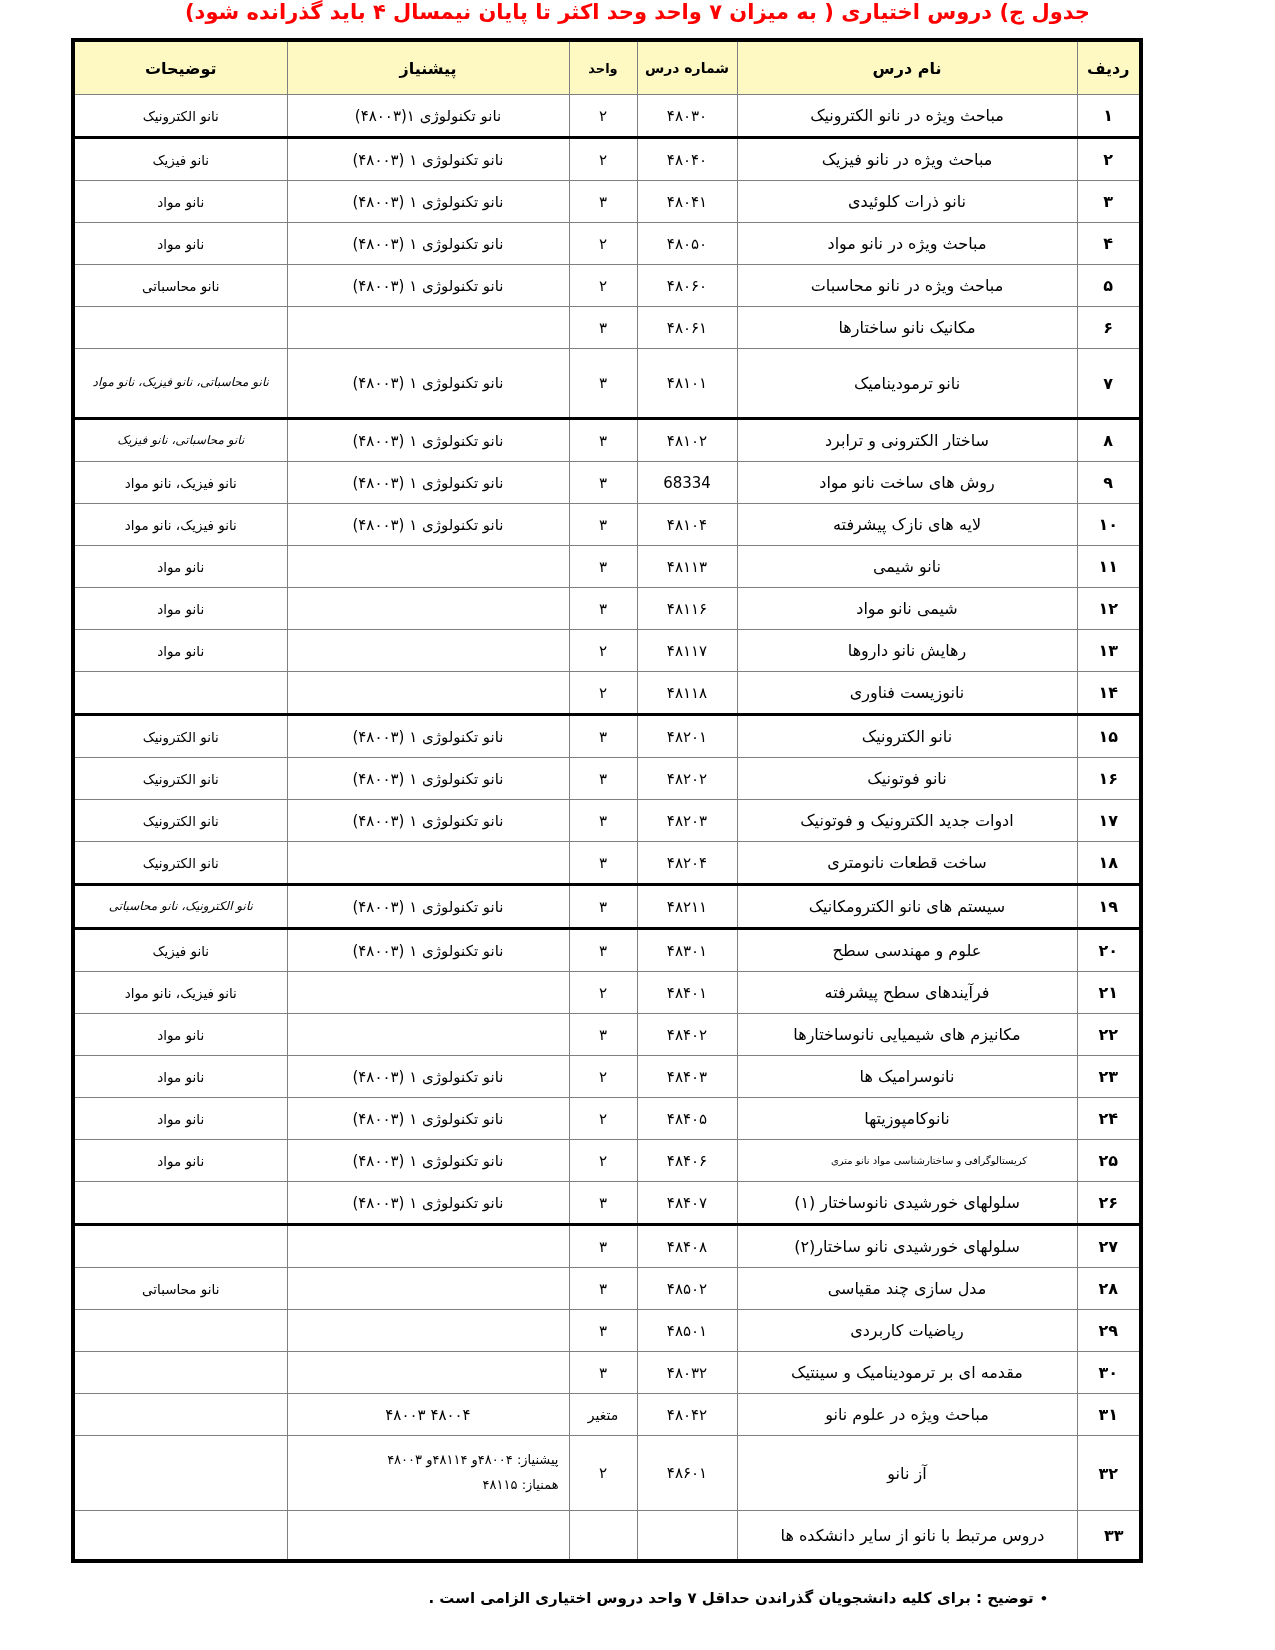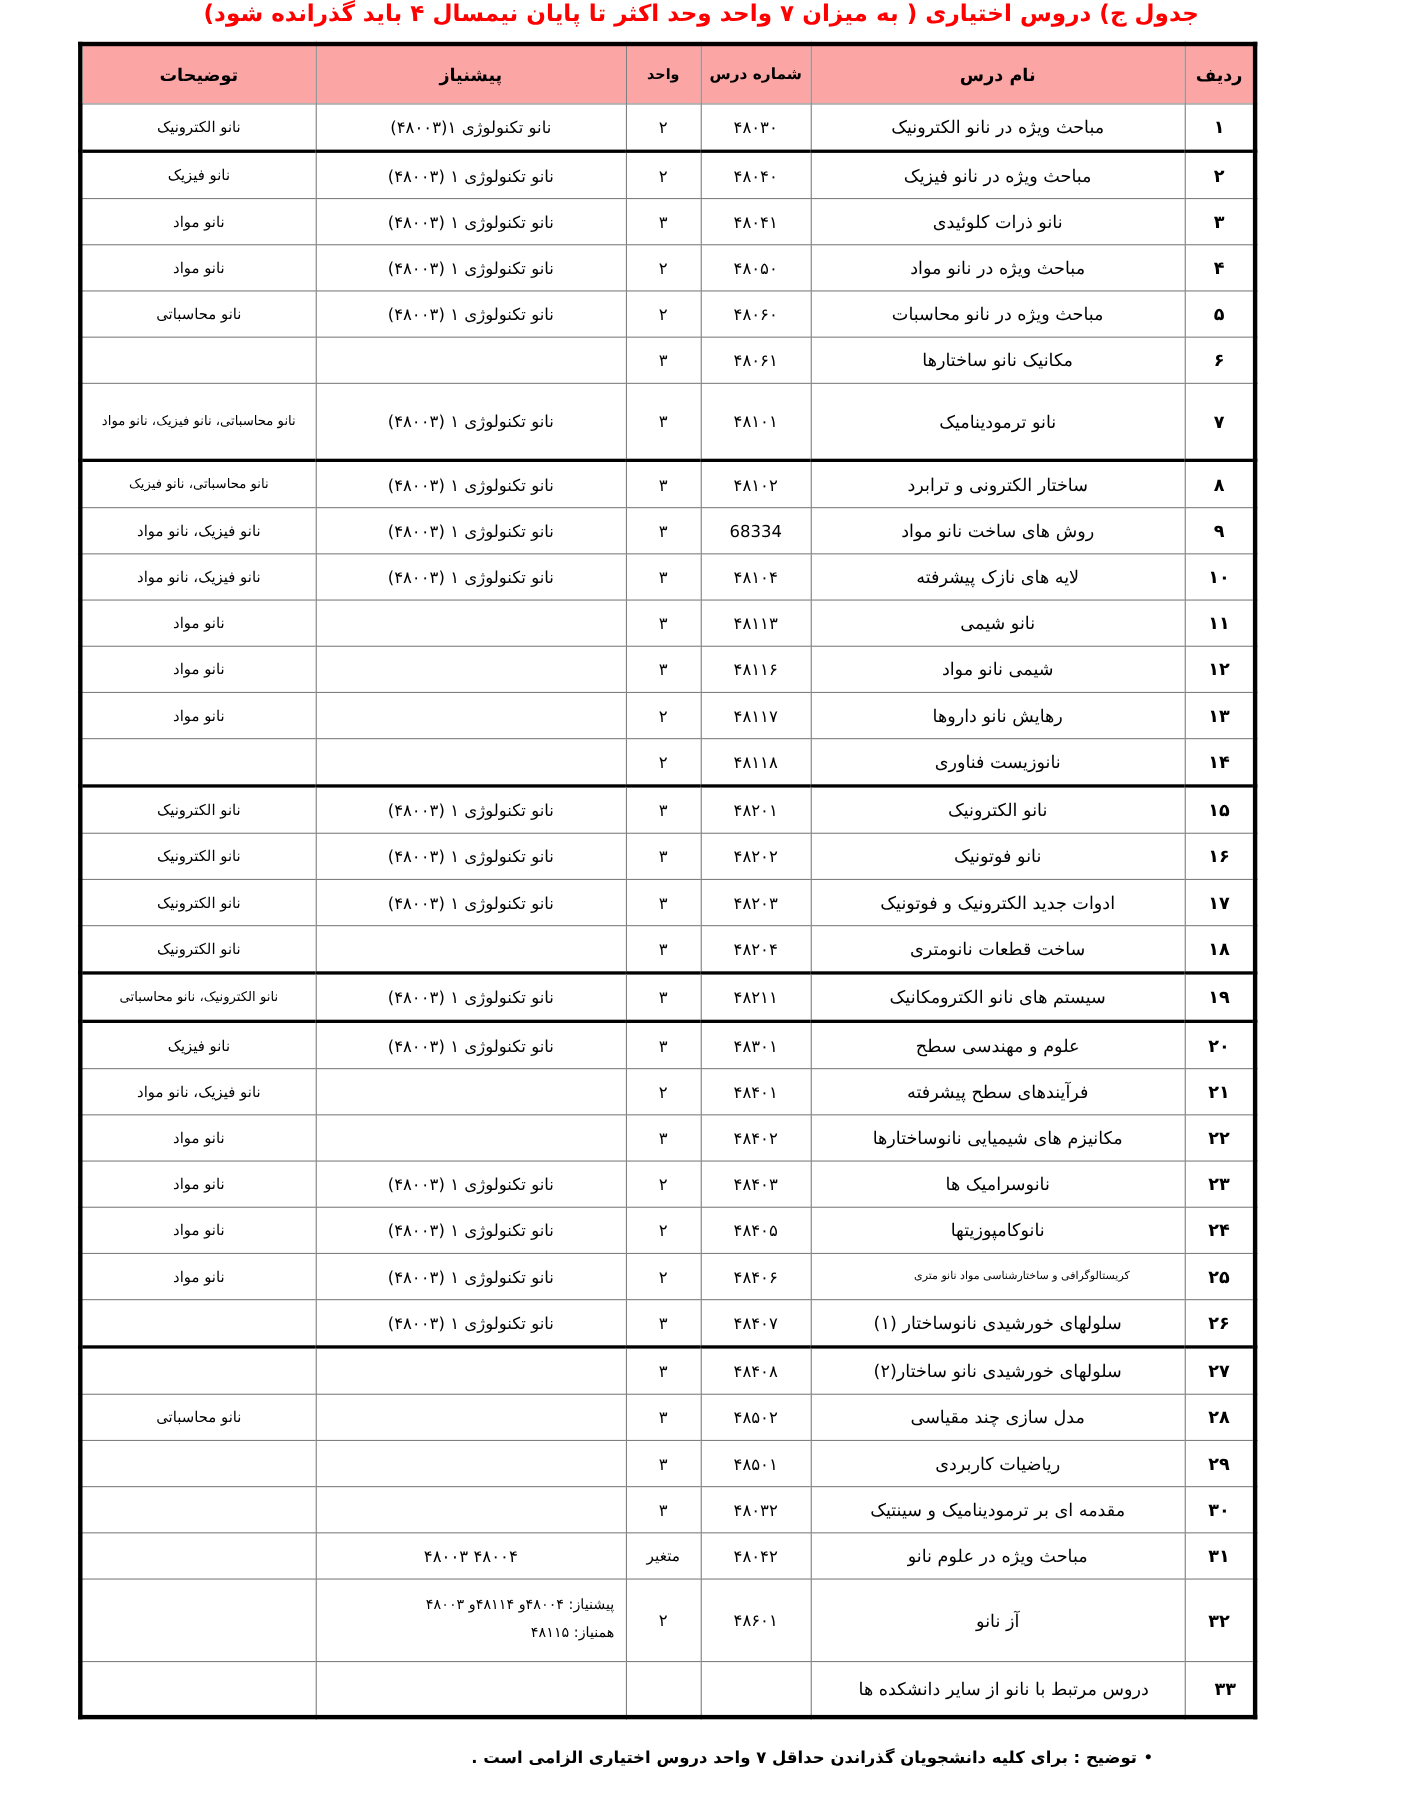--- a/index.html
+++ b/index.html
@@ -15,33 +15,33 @@
   table.courses {
     border-collapse:collapse; table-layout:fixed;
     width:1068px; margin:14px 132px 0 0;
     border:4px solid #000;
   }
   table.courses th, table.courses td {
     border:1px solid #7f7f7f;
     text-align:center; vertical-align:middle;
     padding:2px 4px; overflow:hidden;
   }
-  thead th { height:48px; font-size:16px; font-weight:bold; background:#fca5a5; }
+  thead th { height:48px; font-size:16px; font-weight:bold; background:#fef9c3; }
   thead th.h-units { font-size:13px;margin-left:19px; }
   thead th.h-code { font-size:14px; }
   tbody td { height:37px; font-size:15px; }
   td.col-row  { font-weight:bold; font-size:16px; }
   td.col-name { text-align:right; padding-right:9px; font-size:16px; }
   td.col-name.small { font-size:10px;padding-left:48px; }
   td.col-code { font-size:15px; }
   td.col-units.var { font-size:14px;text-align:center; }
   td.col-prereq { font-size:15px; }
   td.col-prereq.two-line { font-size:13px; text-align:right; padding-right:10px; line-height:1.9; }
   td.col-notes { font-size:13.5px; }
-  td.col-notes.small { font-size:12px; line-height:1.6; padding:2px 8px; }
+  td.col-notes.small { font-size:12px; line-height:1.6; padding:2px 8px;font-style:italic; }
   tr.thick-after td { border-bottom:3px solid #000; }
   tr.tall td  { height:64px; }
   tr.tall2 td { height:70px; }
   tr.last-row td { height:44px;padding-left:15px; }
   .footnotes { margin-top:26px; }
   .fn { direction:rtl; text-align:right; white-space:nowrap; }
   .fn .bullet { font-size:13px; vertical-align:middle; padding-left:6px; }
   .fn1 { margin:0 227px 0 0; font-weight:bold; font-size:15px; }
 </style>
 </head>

